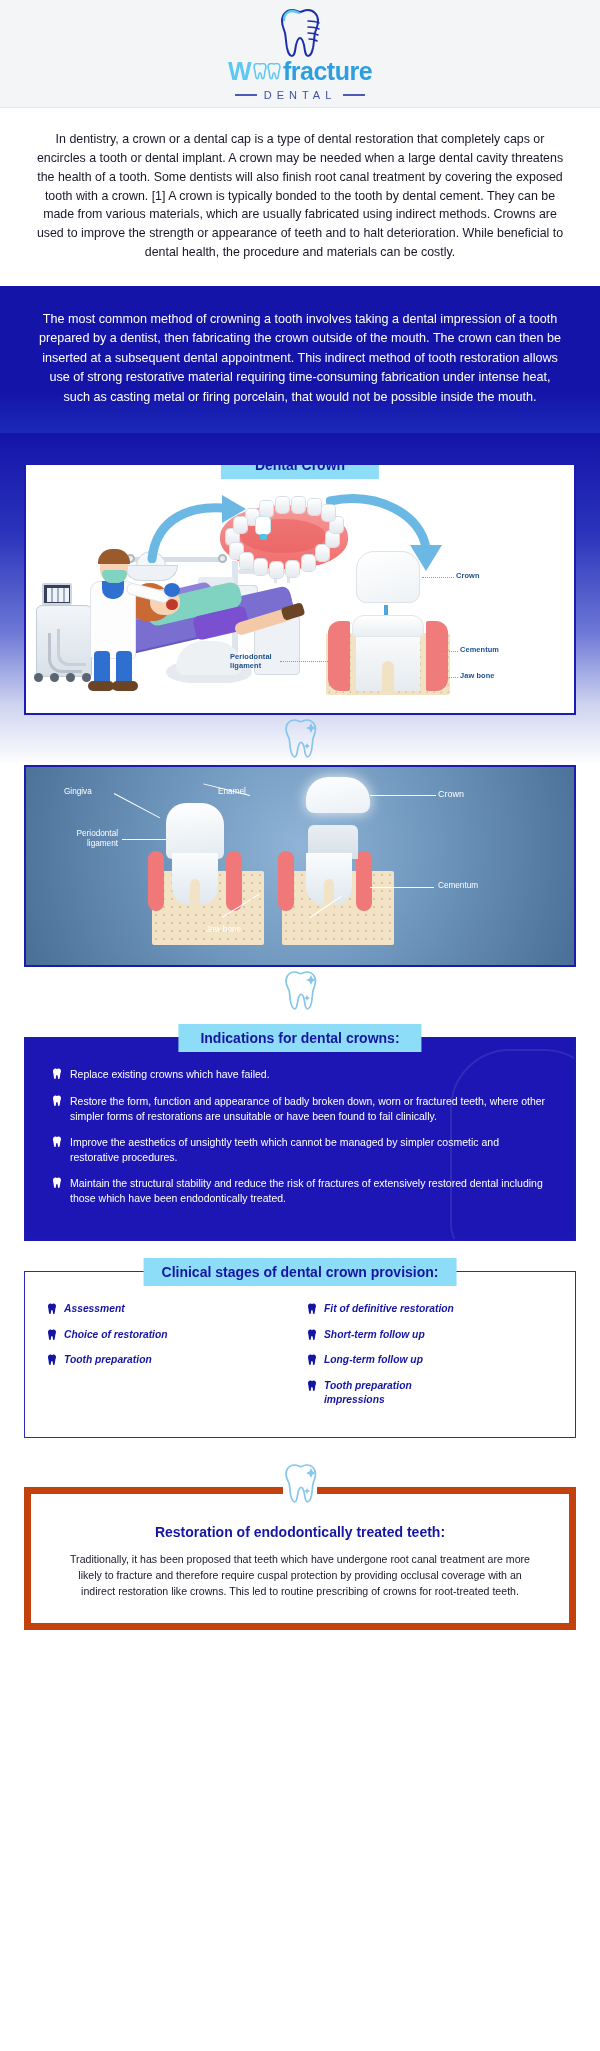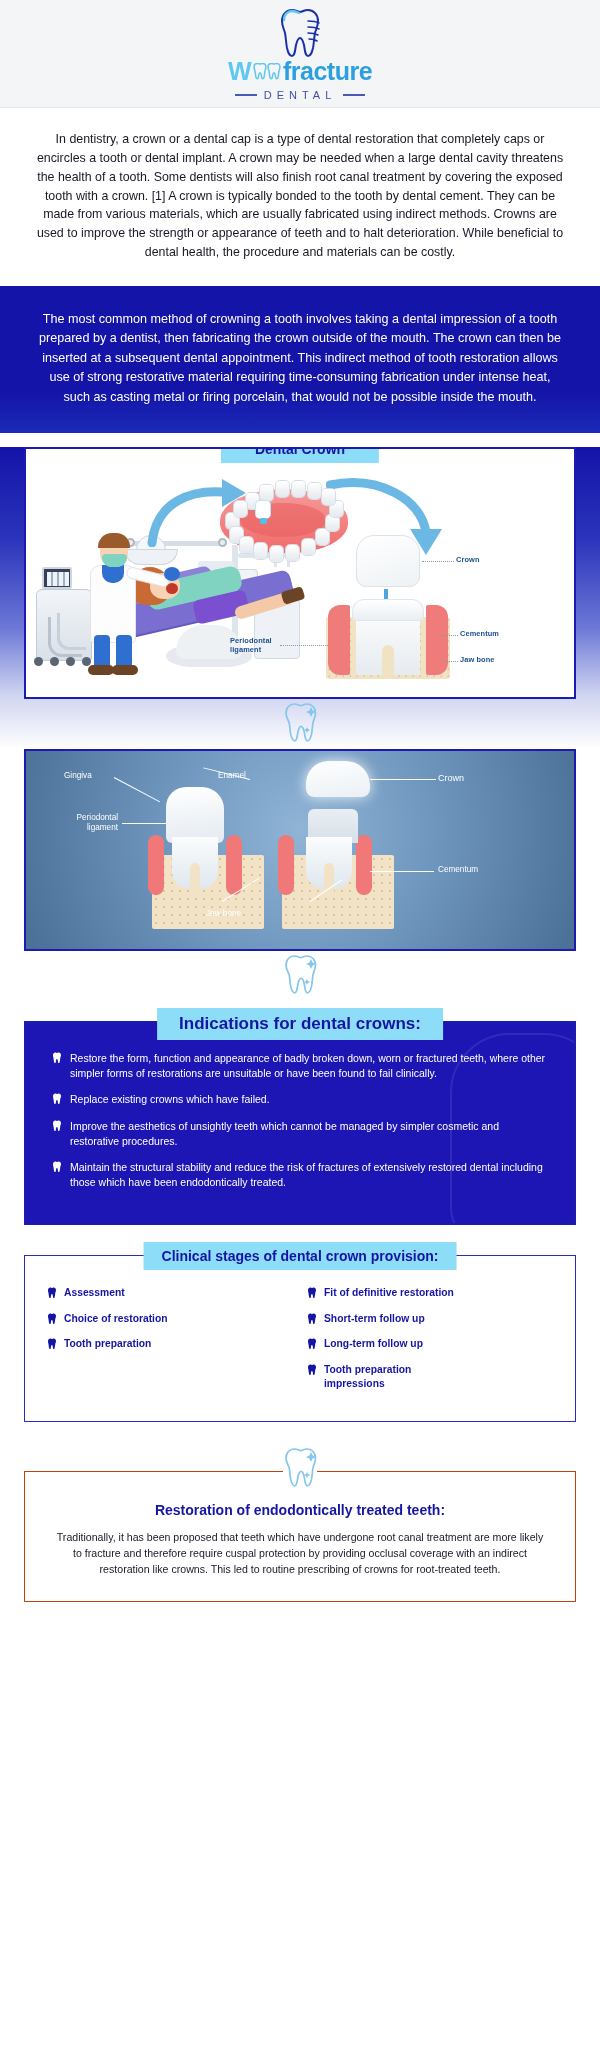--- a/index.html
+++ b/index.html
@@ -49,21 +49,21 @@
     background:linear-gradient(180deg,#1414a8 0%,#1414a8 72%,#1b2bb8 100%);
     padding:24px 38px 26px 38px;
     text-align:center;
     color:#ffffff;
     font-size:12.6px; line-height:1.55;
   }
 
   
   .panel1-zone {
     background:linear-gradient(180deg,#1414a8 0%,#2a33bb 30%,#6d78d6 60%,#cfd4f0 82%,#ffffff 100%);
-    padding:0 0 4px 0; position:relative;
+    padding:16px 0 4px 0; position:relative;
   }
   .crown-tag {
     position:absolute; left:50%; transform:translateX(-50%); top:-14px;
     background:#8ddcf8; color:#1515a4; font-weight:bold; font-size:14px;
     padding:6px 34px; z-index:5; white-space:nowrap;
   }
   .panel1 {
     position:relative; margin:14px 24px 0 24px; background:#fff;
     border:2px solid #1b1bb0; height:252px; overflow:hidden;
   }
@@ -163,21 +163,21 @@
   .t2-cap{width:64px;height:36px;background:linear-gradient(170deg,#ffffff,#eaf0f5);border-radius:22px 24px 8px 8px;}
   .lbl2 {
     position:absolute; font-size:8.2px; color:#ffffff; line-height:1.2;
   }
   .line2 { position:absolute; background:#ffffff; height:1px; }
 
   
   .ind-zone { position:relative; margin-top:24px; }
   .ind-tag {
     position:absolute; left:50%; transform:translateX(-50%); top:-13px;
-    background:#8ddcf8; color:#1515a4; font-weight:bold; font-size:17px;
+    background:#8ddcf8; color:#1515a4; font-weight:bold; font-size:14px;
     padding:6px 22px; z-index:6; white-space:nowrap;
   }
   .ind-box {
     margin:0 24px; background:#1d16b4; border:2px solid #1b1bb0;
     padding:28px 26px 22px 26px; color:#fff; position:relative; overflow:hidden;
   }
   .ind-box:before{
     content:""; position:absolute; right:-30px; top:10px; width:150px; height:210px;
     border:2px solid rgba(255,255,255,.09); border-radius:60px 60px 40px 40px;
   }
@@ -195,31 +195,31 @@
     position:absolute; left:50%; transform:translateX(-50%); top:-13px;
     background:#8ddcf8; color:#1515a4; font-weight:bold; font-size:14px;
     padding:6px 18px; z-index:6; white-space:nowrap;
   }
   .stage-box {
     margin:0 24px; border:1px solid #2a2ac0; background:#fff;
     padding:30px 22px 20px 22px;
   }
   .stage-cols { display:flex; gap:14px; }
   .stage-col { flex:1; }
-  .stage-col ul { list-style:none; }
+  .stage-col ul { list-style:none;font-style:italic; }
   .stage-col li {
     display:flex; gap:8px; font-size:10.3px; line-height:1.34;
     color:#1515a4; font-weight:bold; margin-bottom:10px;
   }
 
   
   .final-zone { position:relative; margin-top:24px; }
   .final-tooth { display:flex; justify-content:center; position:relative; z-index:5; margin-bottom:-17px;}
   .final-box {
-    margin:0 24px; border:1px solid #c2410c; background:#fff;
+    margin:0 24px; border:7px solid #c2410c; background:#fff;
     padding:30px 30px 24px 30px; text-align:center;
   }
   .final-heading { font-size:14px; font-weight:bold; color:#1515a4; margin-bottom:12px; }
   .final-text { font-size:10.6px; line-height:1.5; color:#181828; }
 </style>
 </head>
 <body>
 
 <div class="page">
 
@@ -426,29 +426,29 @@
   <div class="ind-zone">
     <div class="ind-tag">Indications for dental crowns:</div>
     <div class="ind-box">
       <ul class="ind-list">
         <li>
           <span class="bullet-tooth">
             <svg width="9" height="11" viewBox="0 0 9 11">
                 <path d="M1 3c0-1.7 1.2-2.6 2.3-2.6.9 0 1.3.5 1.7.5S5.9.4 6.8.4C7.9.4 9 1.3 9 3c0 1.2-.4 1.8-.7 2.7-.2 1.2-.2 2.4-.5 3.6-.2 1-.4 1.9-1.1 1.9s-.7-1.4-.9-2.6c-.2-1-.4-1.7-.9-1.7s-.7.7-.9 1.7c-.2 1.2-.2 2.6-.9 2.6s-1-.9-1.2-1.9C1.7 8.1 1.7 6.9 1.4 5.7 1.2 4.8 1 4.2 1 3z" fill="#ffffff"></path>
               </svg>
           </span>
-          <span>Restore the form, function and appearance of badly broken down, worn or fractured teeth, where other simpler forms of restorations are unsuitable or have been found to fail clinically.</span>
+          <span>Replace existing crowns which have failed.</span>
         </li>
         <li>
           <span class="bullet-tooth">
             <svg width="9" height="11" viewBox="0 0 9 11">
                 <path d="M1 3c0-1.7 1.2-2.6 2.3-2.6.9 0 1.3.5 1.7.5S5.9.4 6.8.4C7.9.4 9 1.3 9 3c0 1.2-.4 1.8-.7 2.7-.2 1.2-.2 2.4-.5 3.6-.2 1-.4 1.9-1.1 1.9s-.7-1.4-.9-2.6c-.2-1-.4-1.7-.9-1.7s-.7.7-.9 1.7c-.2 1.2-.2 2.6-.9 2.6s-1-.9-1.2-1.9C1.7 8.1 1.7 6.9 1.4 5.7 1.2 4.8 1 4.2 1 3z" fill="#ffffff"></path>
               </svg>
           </span>
-          <span>Replace existing crowns which have failed.</span>
+          <span>Restore the form, function and appearance of badly broken down, worn or fractured teeth, where other simpler forms of restorations are unsuitable or have been found to fail clinically.</span>
         </li>
         <li>
           <span class="bullet-tooth">
             <svg width="9" height="11" viewBox="0 0 9 11">
                 <path d="M1 3c0-1.7 1.2-2.6 2.3-2.6.9 0 1.3.5 1.7.5S5.9.4 6.8.4C7.9.4 9 1.3 9 3c0 1.2-.4 1.8-.7 2.7-.2 1.2-.2 2.4-.5 3.6-.2 1-.4 1.9-1.1 1.9s-.7-1.4-.9-2.6c-.2-1-.4-1.7-.9-1.7s-.7.7-.9 1.7c-.2 1.2-.2 2.6-.9 2.6s-1-.9-1.2-1.9C1.7 8.1 1.7 6.9 1.4 5.7 1.2 4.8 1 4.2 1 3z" fill="#ffffff"></path>
               </svg>
           </span>
           <span>Improve the aesthetics of unsightly teeth which cannot be managed by simpler cosmetic and restorative procedures.</span>
         </li>
         <li>

